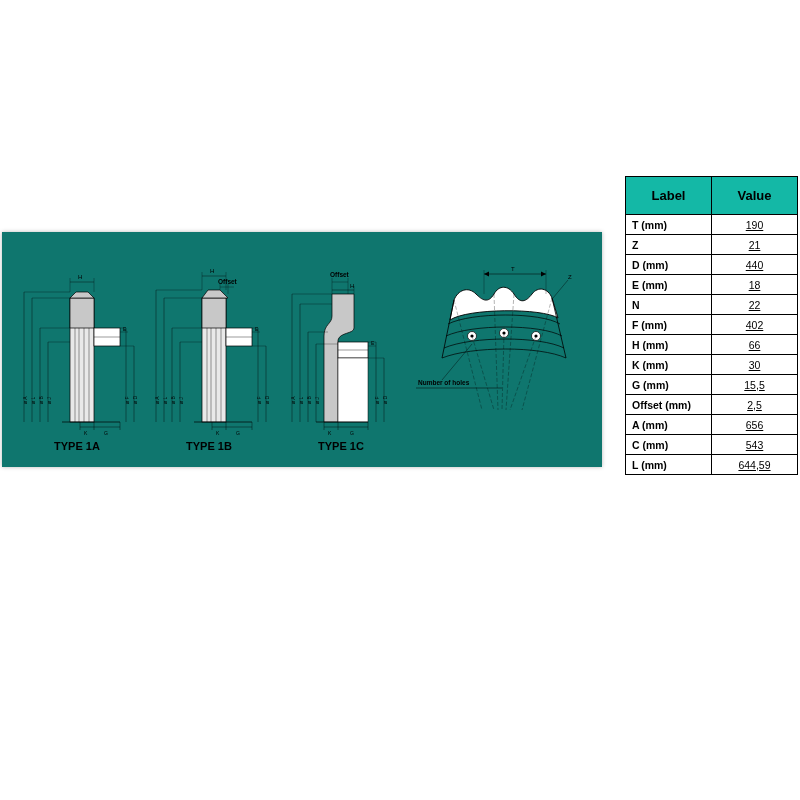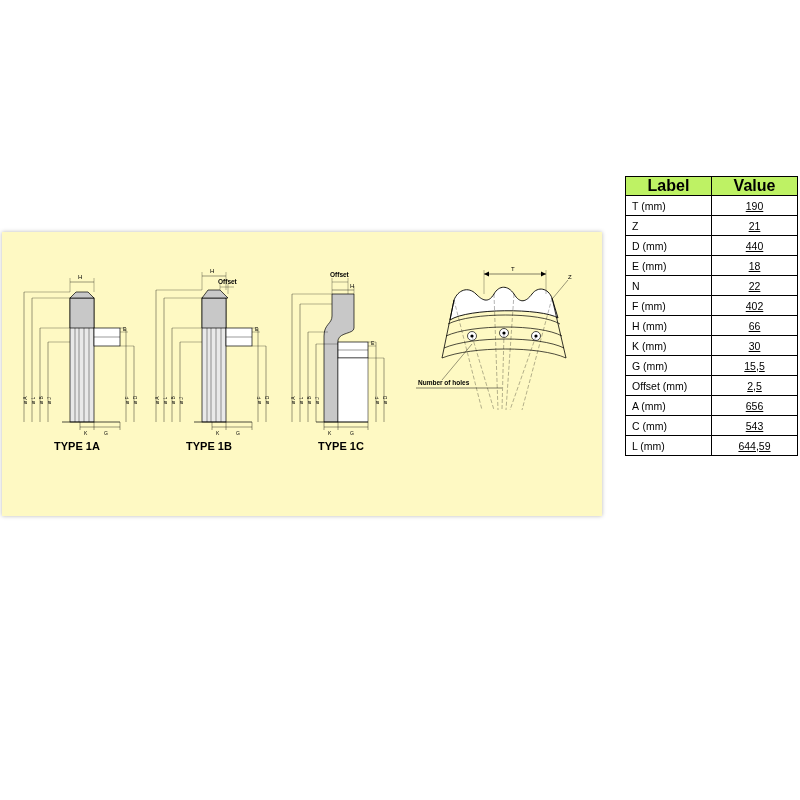--- a/index.html
+++ b/index.html
@@ -14,22 +14,22 @@
     font-family: "Liberation Sans", sans-serif;
     overflow: hidden;
   }
 
   
   #drawing-panel {
     position: absolute;
     left: 2px;
     top: 232px;
     width: 600px;
-    height: 284px;
-    background: #fef9c3;
+    height: 235px;
+    background: #0f766e;
     box-shadow: 0 0 4px rgba(0,0,0,0.28);
     overflow: hidden;
   }
   #drawing-svg {
     display: block;
   }
 
   .type-label {
     font-size: 11px;
     font-weight: bold;
@@ -64,29 +64,29 @@
     font-family: "Liberation Sans", sans-serif;
     background: #fff;
   }
   #spec-table th, #spec-table td {
     border: 1px solid #000;
     height: 20px;
     padding: 0 6px;
     box-sizing: border-box;
   }
   #spec-table thead th {
-    background: #bef264;
+    background: #14b8a6;
     font-weight: bold;
     text-align: center;
-    font-size: 16px;
-    height: 18px;
+    font-size: 13px;
+    height: 38px;
   }
   #spec-table tbody td.label-cell {
     text-align: left;
-    font-weight: normal;
+    font-weight: bold;
     width: 50%;
     white-space: nowrap;
   }
   #spec-table tbody td.value-cell {
     text-align: center;
     font-weight: normal;
     width: 50%;
     text-decoration: underline;
   }
 </style>

